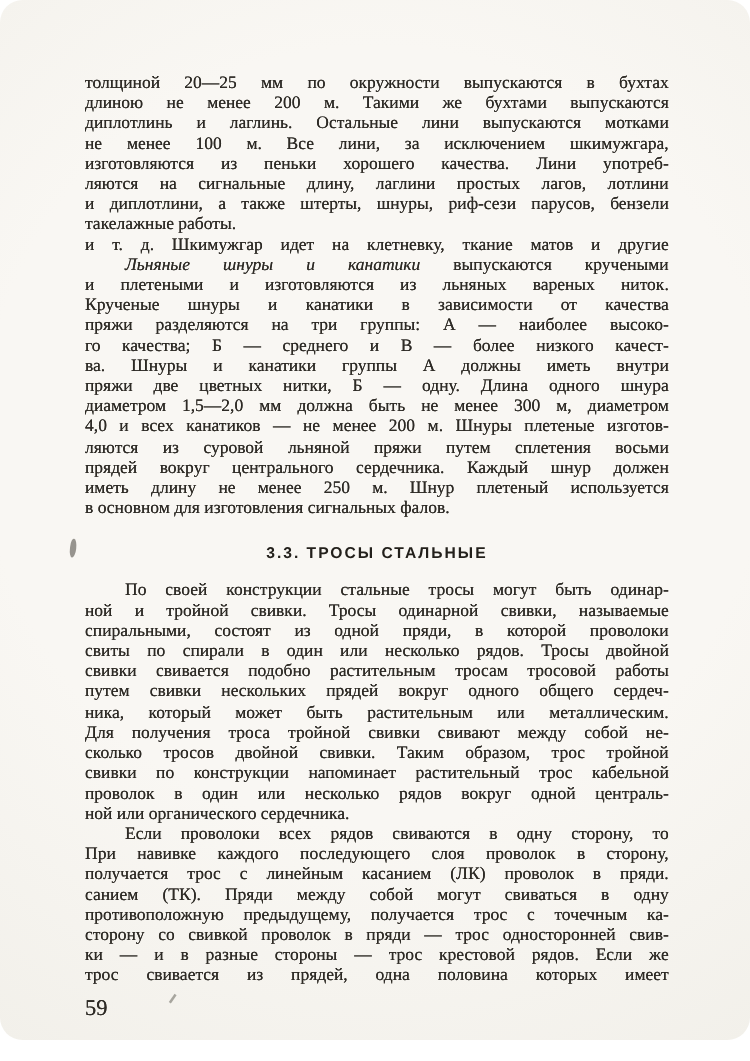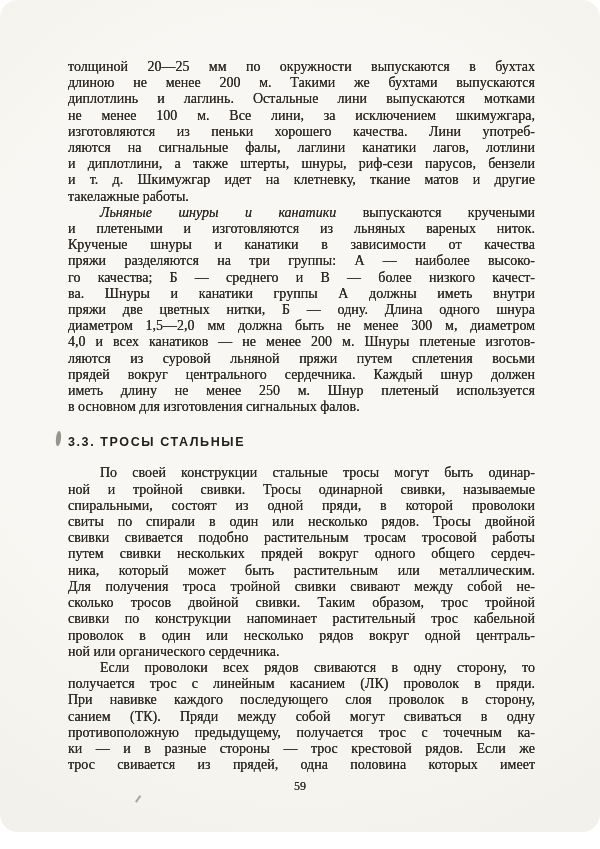--- a/index.html
+++ b/index.html
@@ -29,26 +29,27 @@
     white-space: nowrap;
   }
   .line.last { text-align-last: left; }
   .line.indent { text-indent: 32px; }
   .line i { font-style: italic; }
   .heading {
     font-family: "Liberation Sans", sans-serif;
     font-weight: bold;
     font-size: 12.5px;
     letter-spacing: 1.6px;
+    text-align: center;
     color: #23201b;
     margin: 20px 0 16px 0;
   }
   .page-number {
-    text-align: center;
-    font-size: 12px;
+    text-align: left;
+    font-size: 18px;
     margin-top: 6px;
     padding-right: 3px;
     text-shadow: 0 0 0.4px currentColor;
   }
   .artifact-edge {
     position: absolute;
     left: 56px;
     top: 431px;
     width: 5px;
     height: 15px;
@@ -73,24 +74,24 @@
 
 <div class="page">
   <div class="text-block">
     <div class="paras">
         <div class="para">
           <div class="line">толщиной 20—25 мм по окружности выпускаются в бухтах</div>
           <div class="line">длиною не менее 200 м. Такими же бухтами выпускаются</div>
           <div class="line">диплотлинь и лаглинь. Остальные лини выпускаются мотками</div>
           <div class="line">не менее 100 м. Все лини, за исключением шкимужгара,</div>
           <div class="line">изготовляются из пеньки хорошего качества. Лини употреб-</div>
-          <div class="line">ляются на сигнальные фалы, лаглини канатики лагов, лотлини</div>
+          <div class="line">ляются на сигнальные длину, лаглини простых лагов, лотлини</div>
           <div class="line">и диплотлини, а также штерты, шнуры, риф-сези парусов, бензели</div>
+          <div class="line last">такелажные работы.</div>
           <div class="line">и т. д. Шкимужгар идет на клетневку, ткание матов и другие</div>
-          <div class="line last">такелажные работы.</div>
         </div>
         <div class="para">
           <div class="line indent"><i>Льняные шнуры и канатики</i> выпускаются кручеными</div>
           <div class="line">и плетеными и изготовляются из льняных вареных ниток.</div>
           <div class="line">Крученые шнуры и канатики в зависимости от качества</div>
           <div class="line">пряжи разделяются на три группы: А — наиболее высоко-</div>
           <div class="line">го качества; Б — среднего и В — более низкого качест-</div>
           <div class="line">ва. Шнуры и канатики группы А должны иметь внутри</div>
           <div class="line">пряжи две цветных нитки, Б — одну. Длина одного шнура</div>
           <div class="line">диаметром 1,5—2,0 мм должна быть не менее 300 м, диаметром</div>
@@ -112,24 +113,25 @@
           <div class="line">путем свивки нескольких прядей вокруг одного общего сердеч-</div>
           <div class="line">ника, который может быть растительным или металлическим.</div>
           <div class="line">Для получения троса тройной свивки свивают между собой не-</div>
           <div class="line">сколько тросов двойной свивки. Таким образом, трос тройной</div>
           <div class="line">свивки по конструкции напоминает растительный трос кабельной</div>
           <div class="line">проволок в один или несколько рядов вокруг одной централь-</div>
           <div class="line last">ной или органического сердечника.</div>
         </div>
         <div class="para">
           <div class="line indent">Если проволоки всех рядов свиваются в одну сторону, то</div>
+          <div class="line">При навивке каждого последующего слоя проволок в сторону,</div>
           <div class="line">получается трос с линейным касанием (ЛК) проволок в пряди.</div>
-          <div class="line">При навивке каждого последующего слоя проволок в сторону,</div>
           <div class="line">санием (ТК). Пряди между собой могут свиваться в одну</div>
           <div class="line">противоположную предыдущему, получается трос с точечным ка-</div>
+          <div class="line">сторону со свивкой проволок в пряди — трос односторонней свив-</div>
           <div class="line">ки — и в разные стороны — трос крестовой рядов. Если же</div>
           <div class="line">трос свивается из прядей, одна половина которых имеет</div>
         </div>
       </div>
     <div class="page-number">59</div>
   </div>
   <div class="artifact-edge"></div>
   <div class="artifact-slash"></div>
 </div>
 

